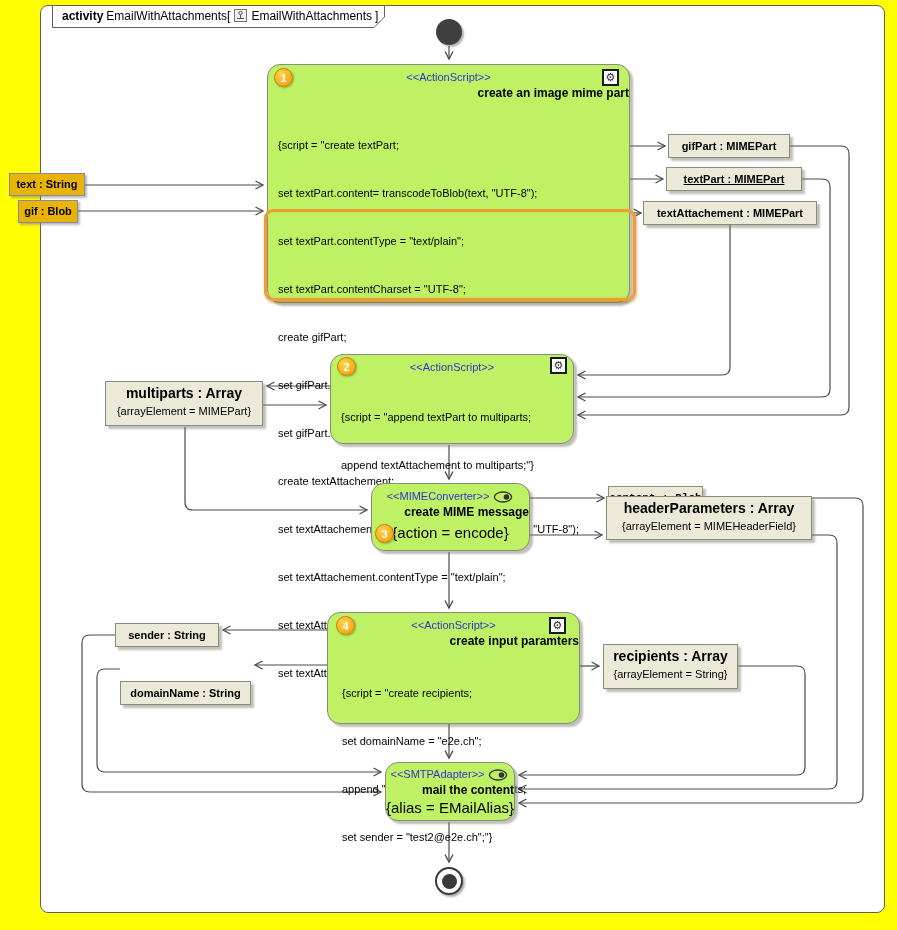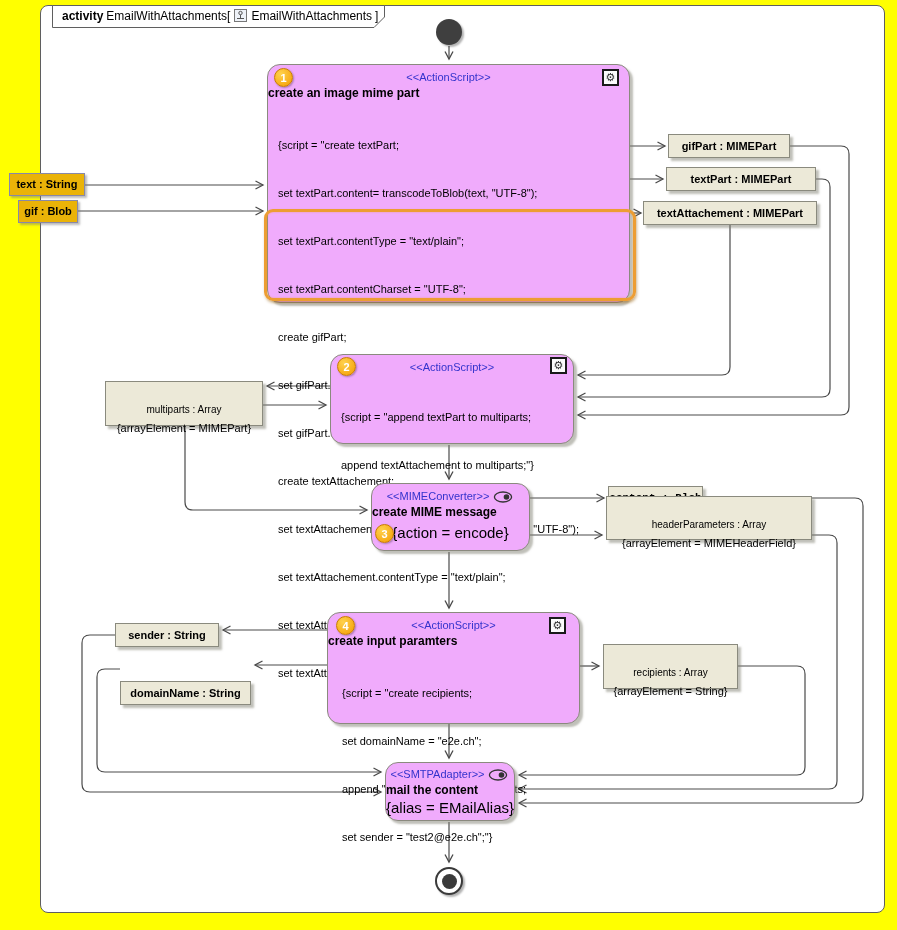--- a/index.html
+++ b/index.html
@@ -5,36 +5,36 @@
   html,body{margin:0;padding:0;}
   body{width:897px;height:930px;position:relative;background:#ffff00;
        font-family:"Liberation Sans",sans-serif;overflow:hidden;}
   .frame{position:absolute;left:40px;top:5px;width:843px;height:906px;
          background:#ffffff;border:1px solid #5f5f5f;border-radius:8px;}
   .tab{position:absolute;left:40px;top:5px;width:334px;height:23px;margin-left:12px;}
   .tab-text{position:absolute;left:10px;top:3px;font-size:12px;color:#000;
             display:flex;align-items:center;gap:3px;white-space:nowrap;}
   .tab-text b{font-weight:bold;}
   svg.edges{position:absolute;left:0;top:0;z-index:1;}
-  .node{position:absolute;background:#f0abfc;border:1px solid #8a8a7e;
+  .node{position:absolute;background:#bef264;border:1px solid #8a8a7e;
         border-radius:13px;box-shadow:3px 3px 2px rgba(130,130,115,.5);
         z-index:2;box-sizing:border-box;}
   .obj{position:absolute;background:#ece9d8;border:1px solid #8a8a7e;
        box-shadow:3px 3px 2px rgba(130,130,115,.5);z-index:2;
        box-sizing:border-box;text-align:center;}
   .obj .oneline{font-weight:bold;font-size:11px;line-height:22px;}
-  .obj .l1{font-weight:normal;font-size:10px;line-height:20px;padding-top:18px;}
+  .obj .l1{font-weight:bold;font-size:14px;line-height:20px;padding-top:1px;}
   .obj .l2{font-size:11px;line-height:17px;}
   .param{position:absolute;background:#eab308;border:1px solid #8888a8;
          box-shadow:2px 2px 2px rgba(120,120,120,.5);z-index:4;
          box-sizing:border-box;text-align:center;font-weight:bold;
          font-size:11px;line-height:21px;}
   .stereo{color:#3333cc;font-size:11px;text-align:center;line-height:15px;
           display:flex;align-items:center;justify-content:center;gap:4px;}
-  .ntitle{font-weight:bold;font-size:12px;text-align:left;line-height:17px;}
+  .ntitle{font-weight:bold;font-size:12px;text-align:right;line-height:17px;}
   .script{font-size:11px;line-height:16px;padding-left:10px;white-space:pre;}
   .constraint{font-size:15px;text-align:center;line-height:17px;}
   .badge{position:absolute;width:19px;height:19px;border-radius:50%;
          background:radial-gradient(circle at 35% 30%,#ffd24d,#f49b00);
          border:1px solid #c87d00;color:#ffffff;font-weight:bold;
          font-size:11px;display:flex;align-items:center;justify-content:center;
          z-index:5;box-shadow:1px 1px 2px rgba(0,0,0,.3);box-sizing:border-box;}
   .gear{position:absolute;width:17px;height:17px;background:#fbfbfb;
         border:2px solid #1a1a1a;display:flex;align-items:center;
         justify-content:center;font-size:11px;color:#333;z-index:5;
@@ -134,21 +134,21 @@
     <div>set textAttachement.contentName = "test.txt";"}</div>
   </div>
 </div>
 <div class="badge" style="left:274px;top:68px;">1</div>
 <div class="gear" style="left:602px;top:69px;">⚙</div>
 <div class="highlight"></div>
 
 <div class="obj" style="left:668px;top:134px;width:122px;height:24px;">
   <div class="oneline">gifPart : MIMEPart</div>
 </div>
-<div class="obj" style="left:666px;top:167px;width:150px;height:24px;">
+<div class="obj" style="left:666px;top:167px;width:136px;height:24px;text-decoration:underline;">
   <div class="oneline">textPart : MIMEPart</div>
 </div>
 <div class="obj" style="left:643px;top:201px;width:174px;height:24px;">
   <div class="oneline">textAttachement : MIMEPart</div>
 </div>
 
 <div class="param" style="left:9px;top:173px;width:76px;height:23px;">text : String</div>
 <div class="param" style="left:18px;top:200px;width:60px;height:23px;">gif : Blob</div>
 
 <div class="node" style="left:330px;top:354px;width:244px;height:90px;">

